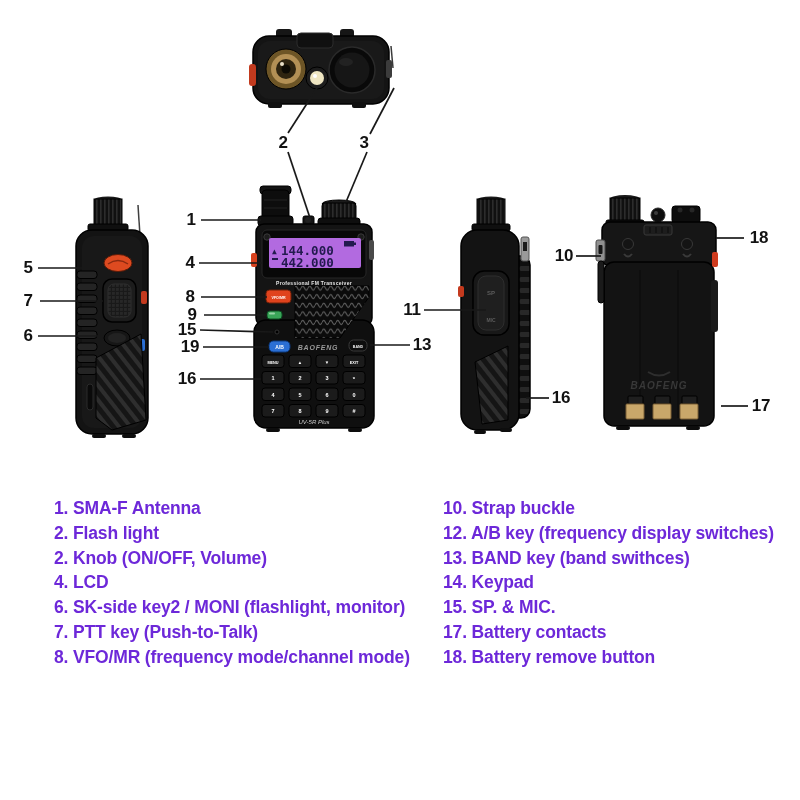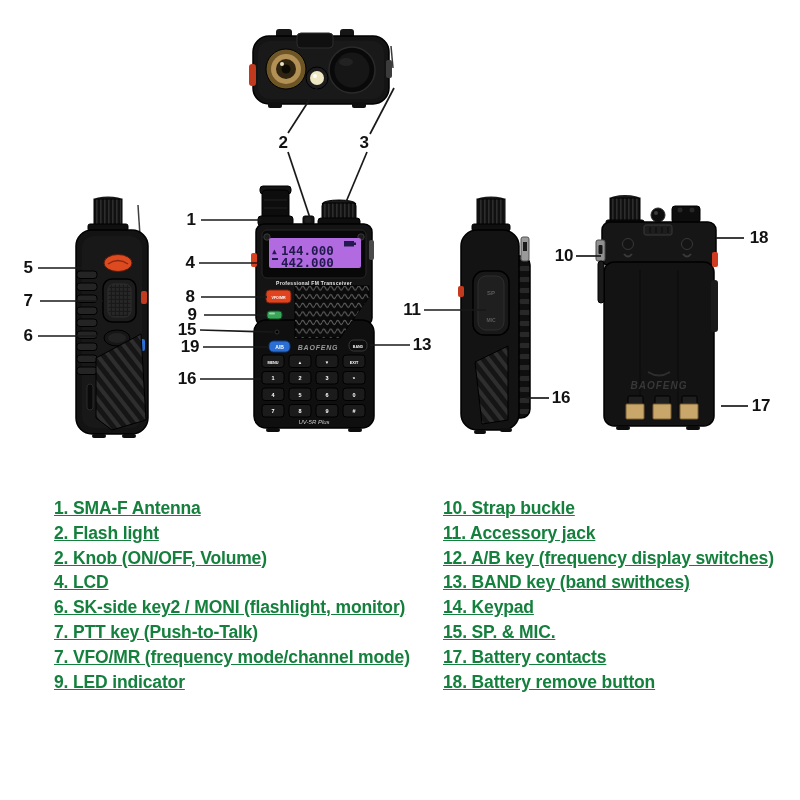--- a/index.html
+++ b/index.html
@@ -2,22 +2,22 @@
 <html><head>
 <meta charset="utf-8">
 <style>
   html,body{margin:0;padding:0;background:#fff;}
   #stage{position:relative;width:800px;height:800px;background:#ffffff;overflow:hidden;
          font-family:"Liberation Sans",sans-serif;}
   #diagram-svg{position:absolute;left:0;top:0;}
   .callout{position:absolute;transform:translate(-50%,-50%);
            font-weight:bold;font-size:17px;color:#121212;letter-spacing:-.3px;}
   .legend-col{position:absolute;top:496px;}
-  .legend-item{font-size:17.5px;font-weight:600;color:#15803d;line-height:24.8px;
-               white-space:nowrap;letter-spacing:-.15px;text-decoration:underline;}
+  .legend-item{font-size:17.5px;font-weight:600;color:#6d28d9;line-height:24.8px;
+               white-space:nowrap;letter-spacing:-.15px;}
   svg text{font-family:"Liberation Sans",sans-serif;}
   svg text.lcd{font-family:"DejaVu Sans Mono",monospace;font-weight:bold;}
 </style>
 </head>
 <body>
 
 <div id="stage">
 
 <svg id="diagram-svg" width="800" height="480" viewBox="0 0 800 480">
   <defs>
@@ -325,26 +325,24 @@
 <div class="callout" style="left:761px;top:406px">17</div>
 <div class="callout" style="left:759px;top:238px">18</div>
 
 <div class="legend-col" style="left:54px">
   <div class="legend-item">1. SMA-F Antenna</div>
   <div class="legend-item">2. Flash light</div>
   <div class="legend-item">2. Knob (ON/OFF, Volume)</div>
   <div class="legend-item">4. LCD</div>
   <div class="legend-item">6. SK-side key2 / MONI (flashlight, monitor)</div>
   <div class="legend-item">7. PTT key (Push-to-Talk)</div>
-  <div class="legend-item">7. VFO/MR (frequency mode/channel mode)</div>
-  <div class="legend-item">9. LED indicator</div>
+  <div class="legend-item">8. VFO/MR (frequency mode/channel mode)</div>
 </div>
 <div class="legend-col" style="left:443px">
   <div class="legend-item">10. Strap buckle</div>
-  <div class="legend-item">11. Accessory jack</div>
   <div class="legend-item">12. A/B key (frequency display switches)</div>
   <div class="legend-item">13. BAND key (band swithces)</div>
   <div class="legend-item">14. Keypad</div>
   <div class="legend-item">15. SP. &amp; MIC.</div>
   <div class="legend-item">17. Battery contacts</div>
   <div class="legend-item">18. Battery remove button</div>
 </div>
 
 </div>
 

